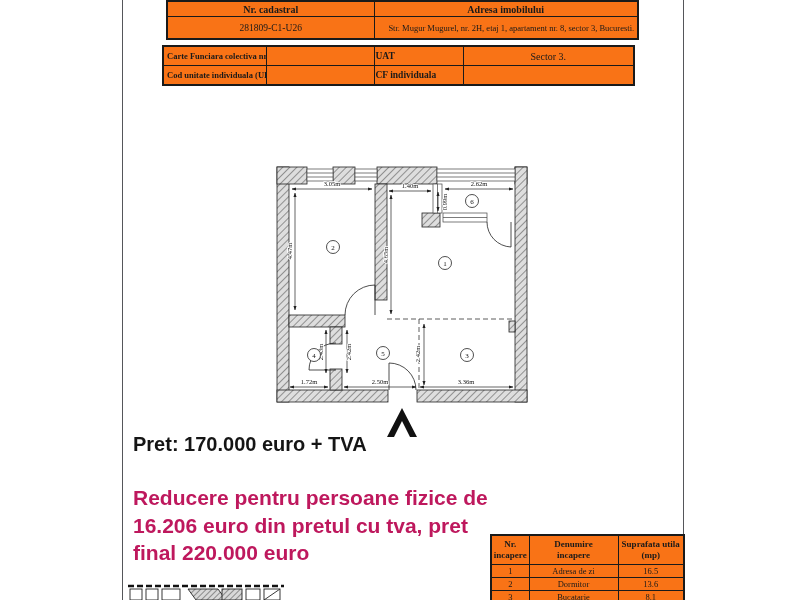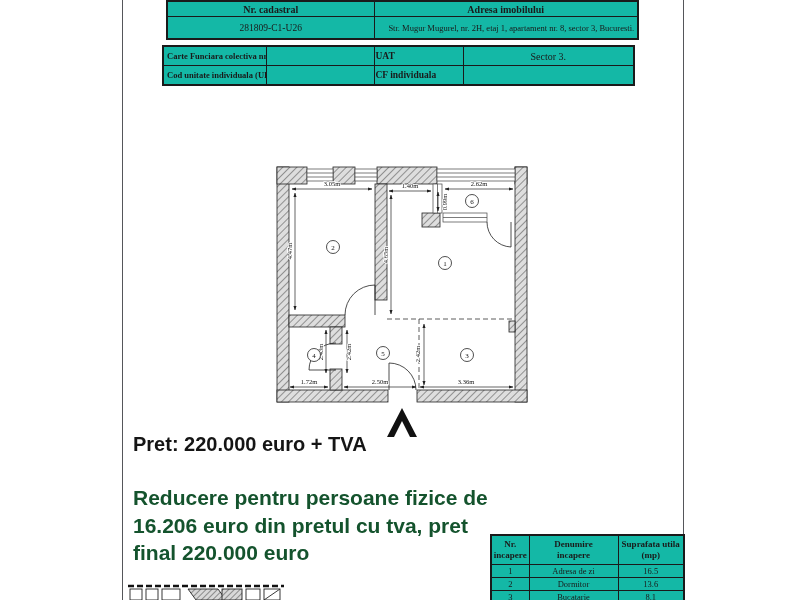--- a/index.html
+++ b/index.html
@@ -1,34 +1,34 @@
 <!DOCTYPE html>
 <html><head>
 <meta charset="utf-8">
 <style>
   html,body{margin:0;padding:0;}
   body{width:800px;height:600px;background:#ffffff;overflow:hidden;position:relative;
        font-family:"Liberation Serif", serif;color:#1a1a1a;}
   .frame-v{position:absolute;top:0;width:1px;height:600px;background:#55565a;}
-  .doc-table{position:absolute;border-collapse:collapse;table-layout:fixed;background:#14b8a6;}
+  .doc-table{position:absolute;border-collapse:collapse;table-layout:fixed;background:#f97316;}
   .doc-table td{border:1px solid #1a1a1a;overflow:hidden;white-space:nowrap;vertical-align:middle;}
   #cad-table{left:166px;top:0;width:471px;border:2px solid #1a1a1a;}
   #cad-table .hdr td{font-weight:bold;text-align:center;height:12px;font-size:10px;line-height:11px;}
   #cad-table .val td{text-align:center;height:19px;font-size:9.5px;}
   #cad-table .val td:last-child{font-size:8.5px;padding-left:12px;}
   #cf-table{left:162px;top:45px;width:471px;border:2px solid #1a1a1a;}
   #cf-table td{height:16px;font-size:8.5px;}
   #cf-table td.lbl{font-weight:bold;padding-left:3px;}
   #cf-table td.ctr{font-weight:bold;text-align:left;font-size:9.5px;}
   #cf-table td.plain{text-align:center;font-size:10px;}
   #rooms-table{left:490px;top:534px;width:193px;border:2px solid #1a1a1a;text-align:center;}
   #rooms-table td{font-size:8.5px;height:10px;line-height:10px;}
   #rooms-table .hdr td{font-weight:bold;font-size:9px;line-height:11px;height:26px;padding:1px 0;margin-left:35px;}
   .price-line{position:absolute;left:133px;top:433px;font:700 20px "Liberation Sans", sans-serif;color:#151515;}
-  .price-para{position:absolute;left:133px;top:484px;font:700 21px/27.5px "Liberation Sans", sans-serif;color:#14532d;}
+  .price-para{position:absolute;left:133px;top:484px;font:700 21px/27.5px "Liberation Sans", sans-serif;color:#be185d;}
   #plan{position:absolute;left:270px;top:158px;}
   #plan text{font-family:"Liberation Serif", serif;font-size:6.5px;fill:#111;
              paint-order:stroke;stroke:#ffffff;stroke-width:1.6px;}
   #plan text.room-no{font-size:7px;stroke-width:0;}
   #mini-plan{position:absolute;left:126px;top:584px;}
 </style>
 </head>
 <body>
 
 <div class="frame-v" style="left:122px"></div>
@@ -175,21 +175,21 @@
     <text class="room-no" x="44" y="199.5">4</text>
     <circle cx="113" cy="195" r="6.5" fill="#fff" stroke="#222" stroke-width="0.8"></circle>
     <text class="room-no" x="113" y="197.5">5</text>
     <circle cx="202" cy="43" r="6.5" fill="#fff" stroke="#222" stroke-width="0.8"></circle>
     <text class="room-no" x="202" y="45.5">6</text>
   </g>
 
   <path d="M117,279 L132,250 L147,279 L140,279 L132,263 L124,279 Z" fill="#111"></path>
 </svg>
 
-<div class="price-line">Pret: 220.000 euro + TVA</div>
+<div class="price-line">Pret: 170.000 euro + TVA</div>
 <div class="price-para">
   <div>Reducere pentru persoane fizice de</div>
   <div>16.206 euro din pretul cu tva, pret</div>
   <div>final 220.000 euro</div>
 </div>
 
 <table id="rooms-table" class="doc-table">
   <colgroup>
       <col style="width:38px">
       <col style="width:89px">

